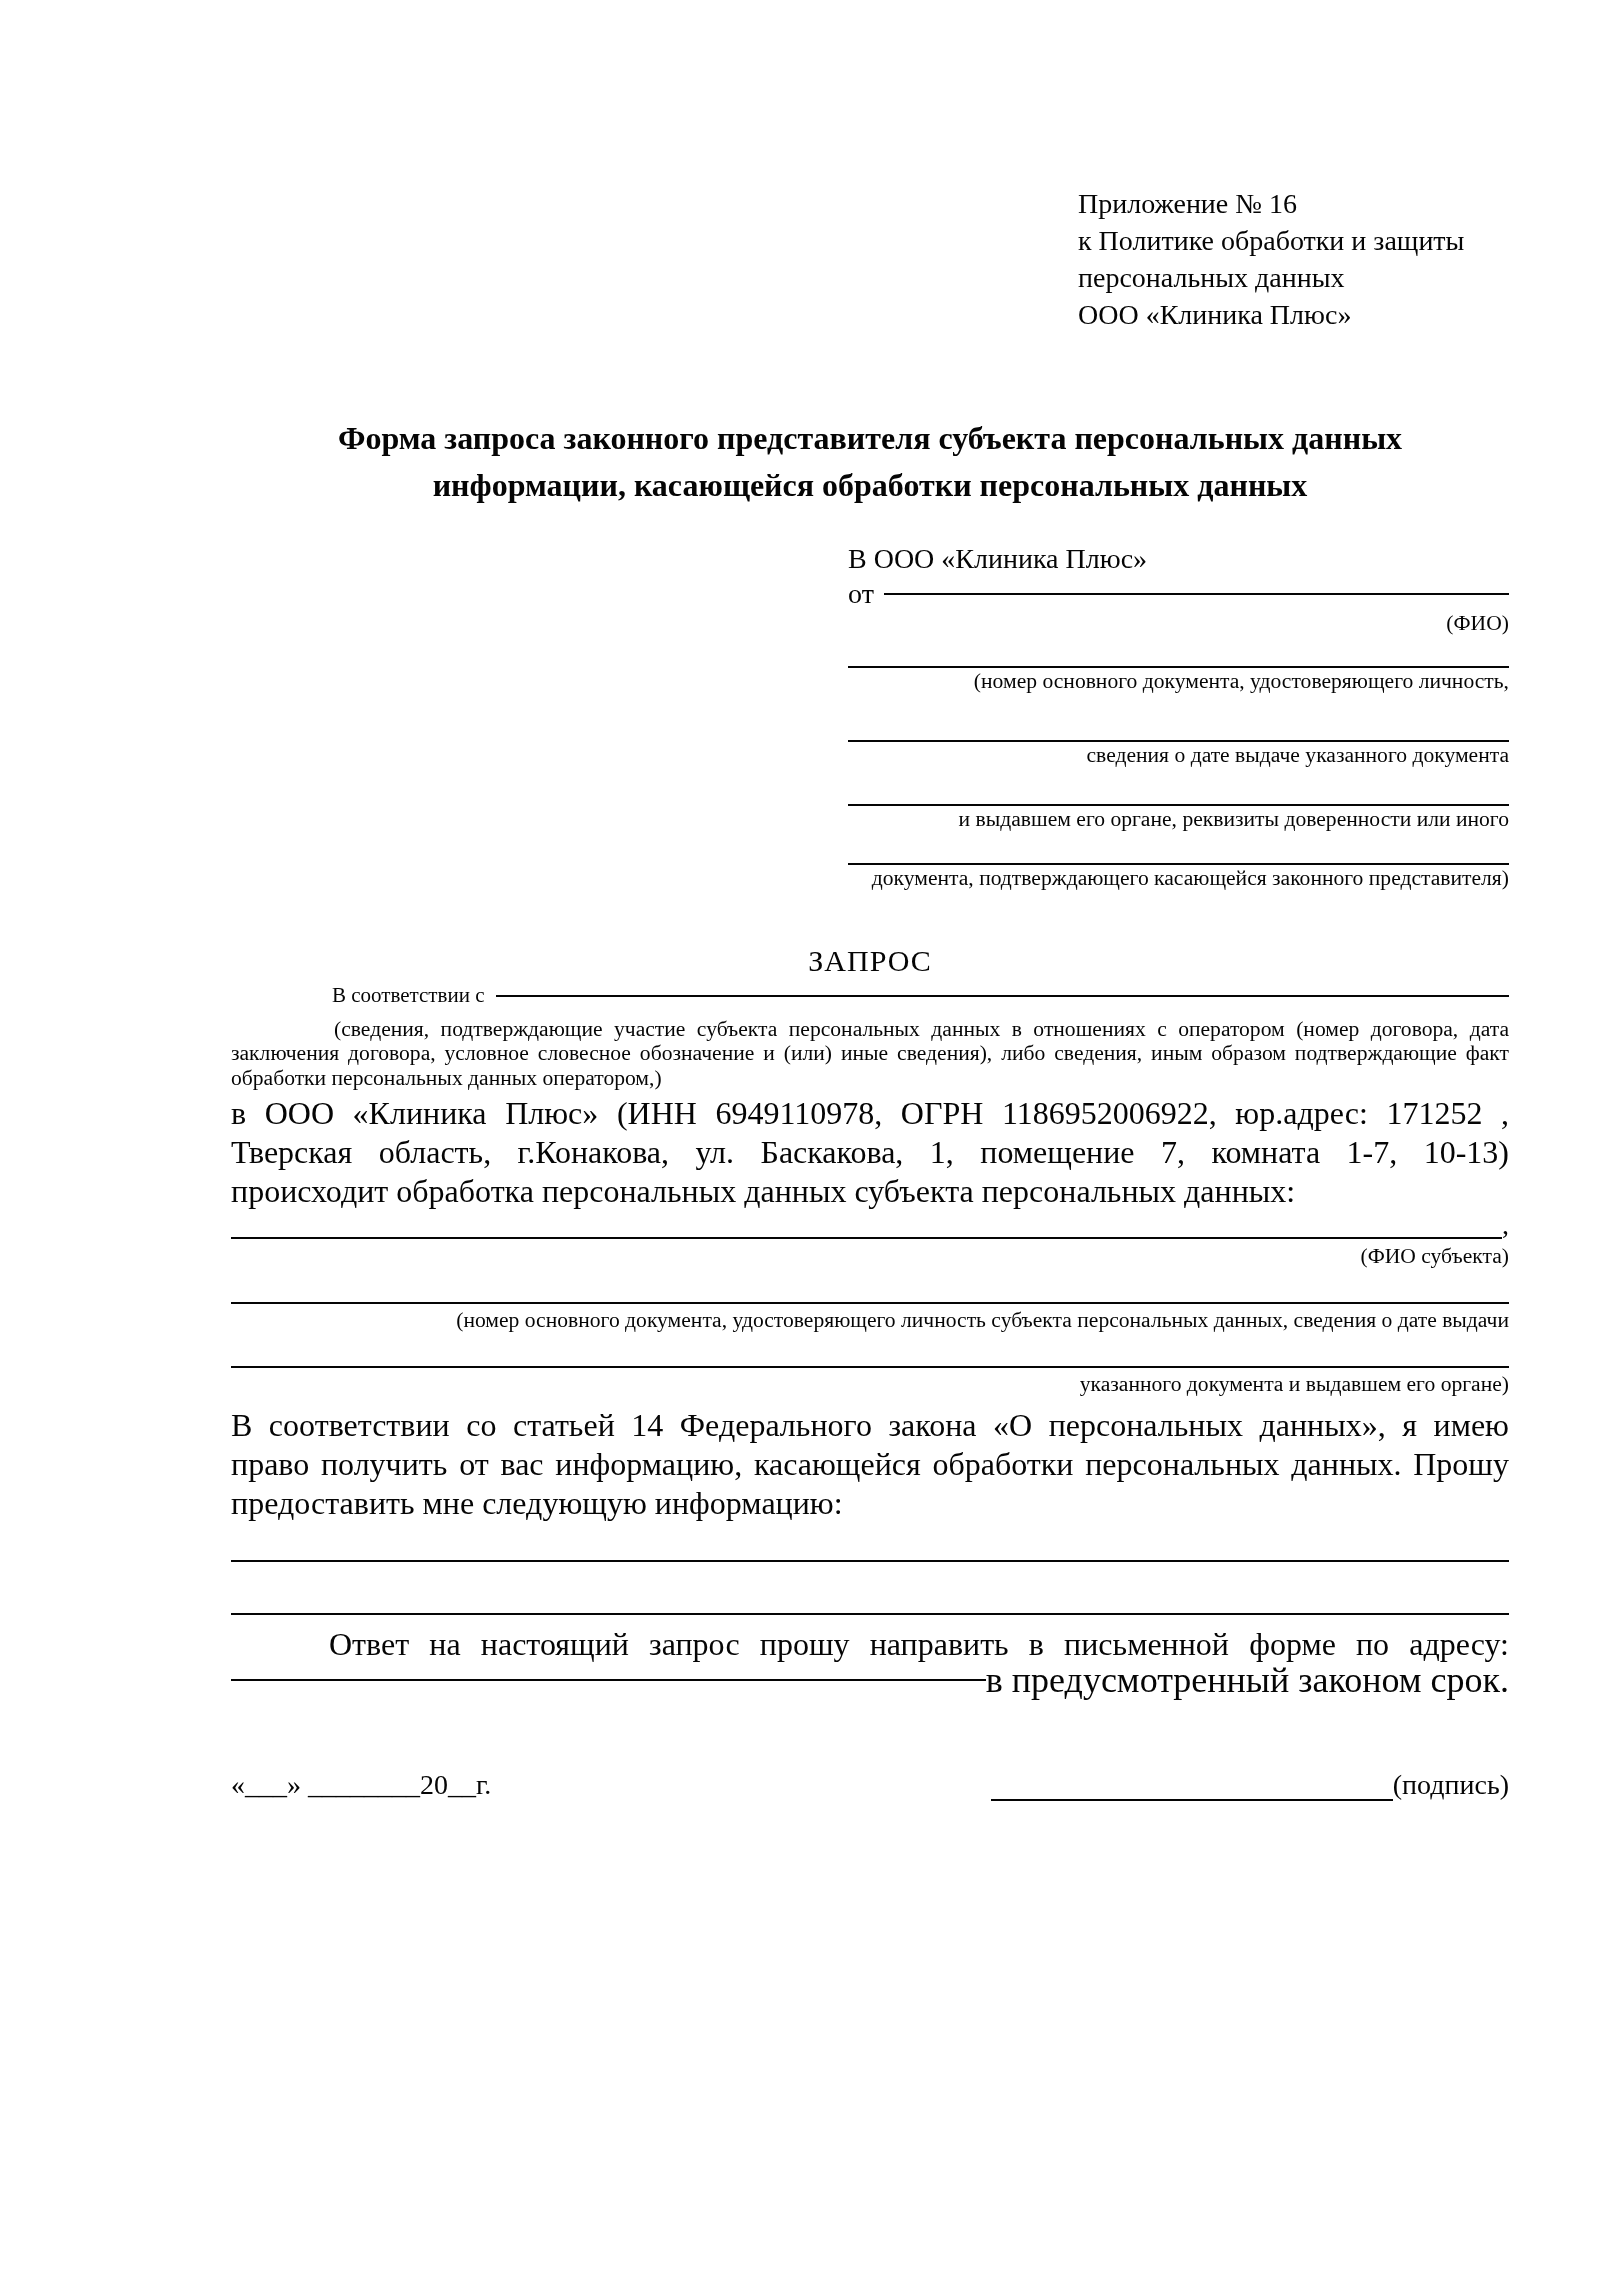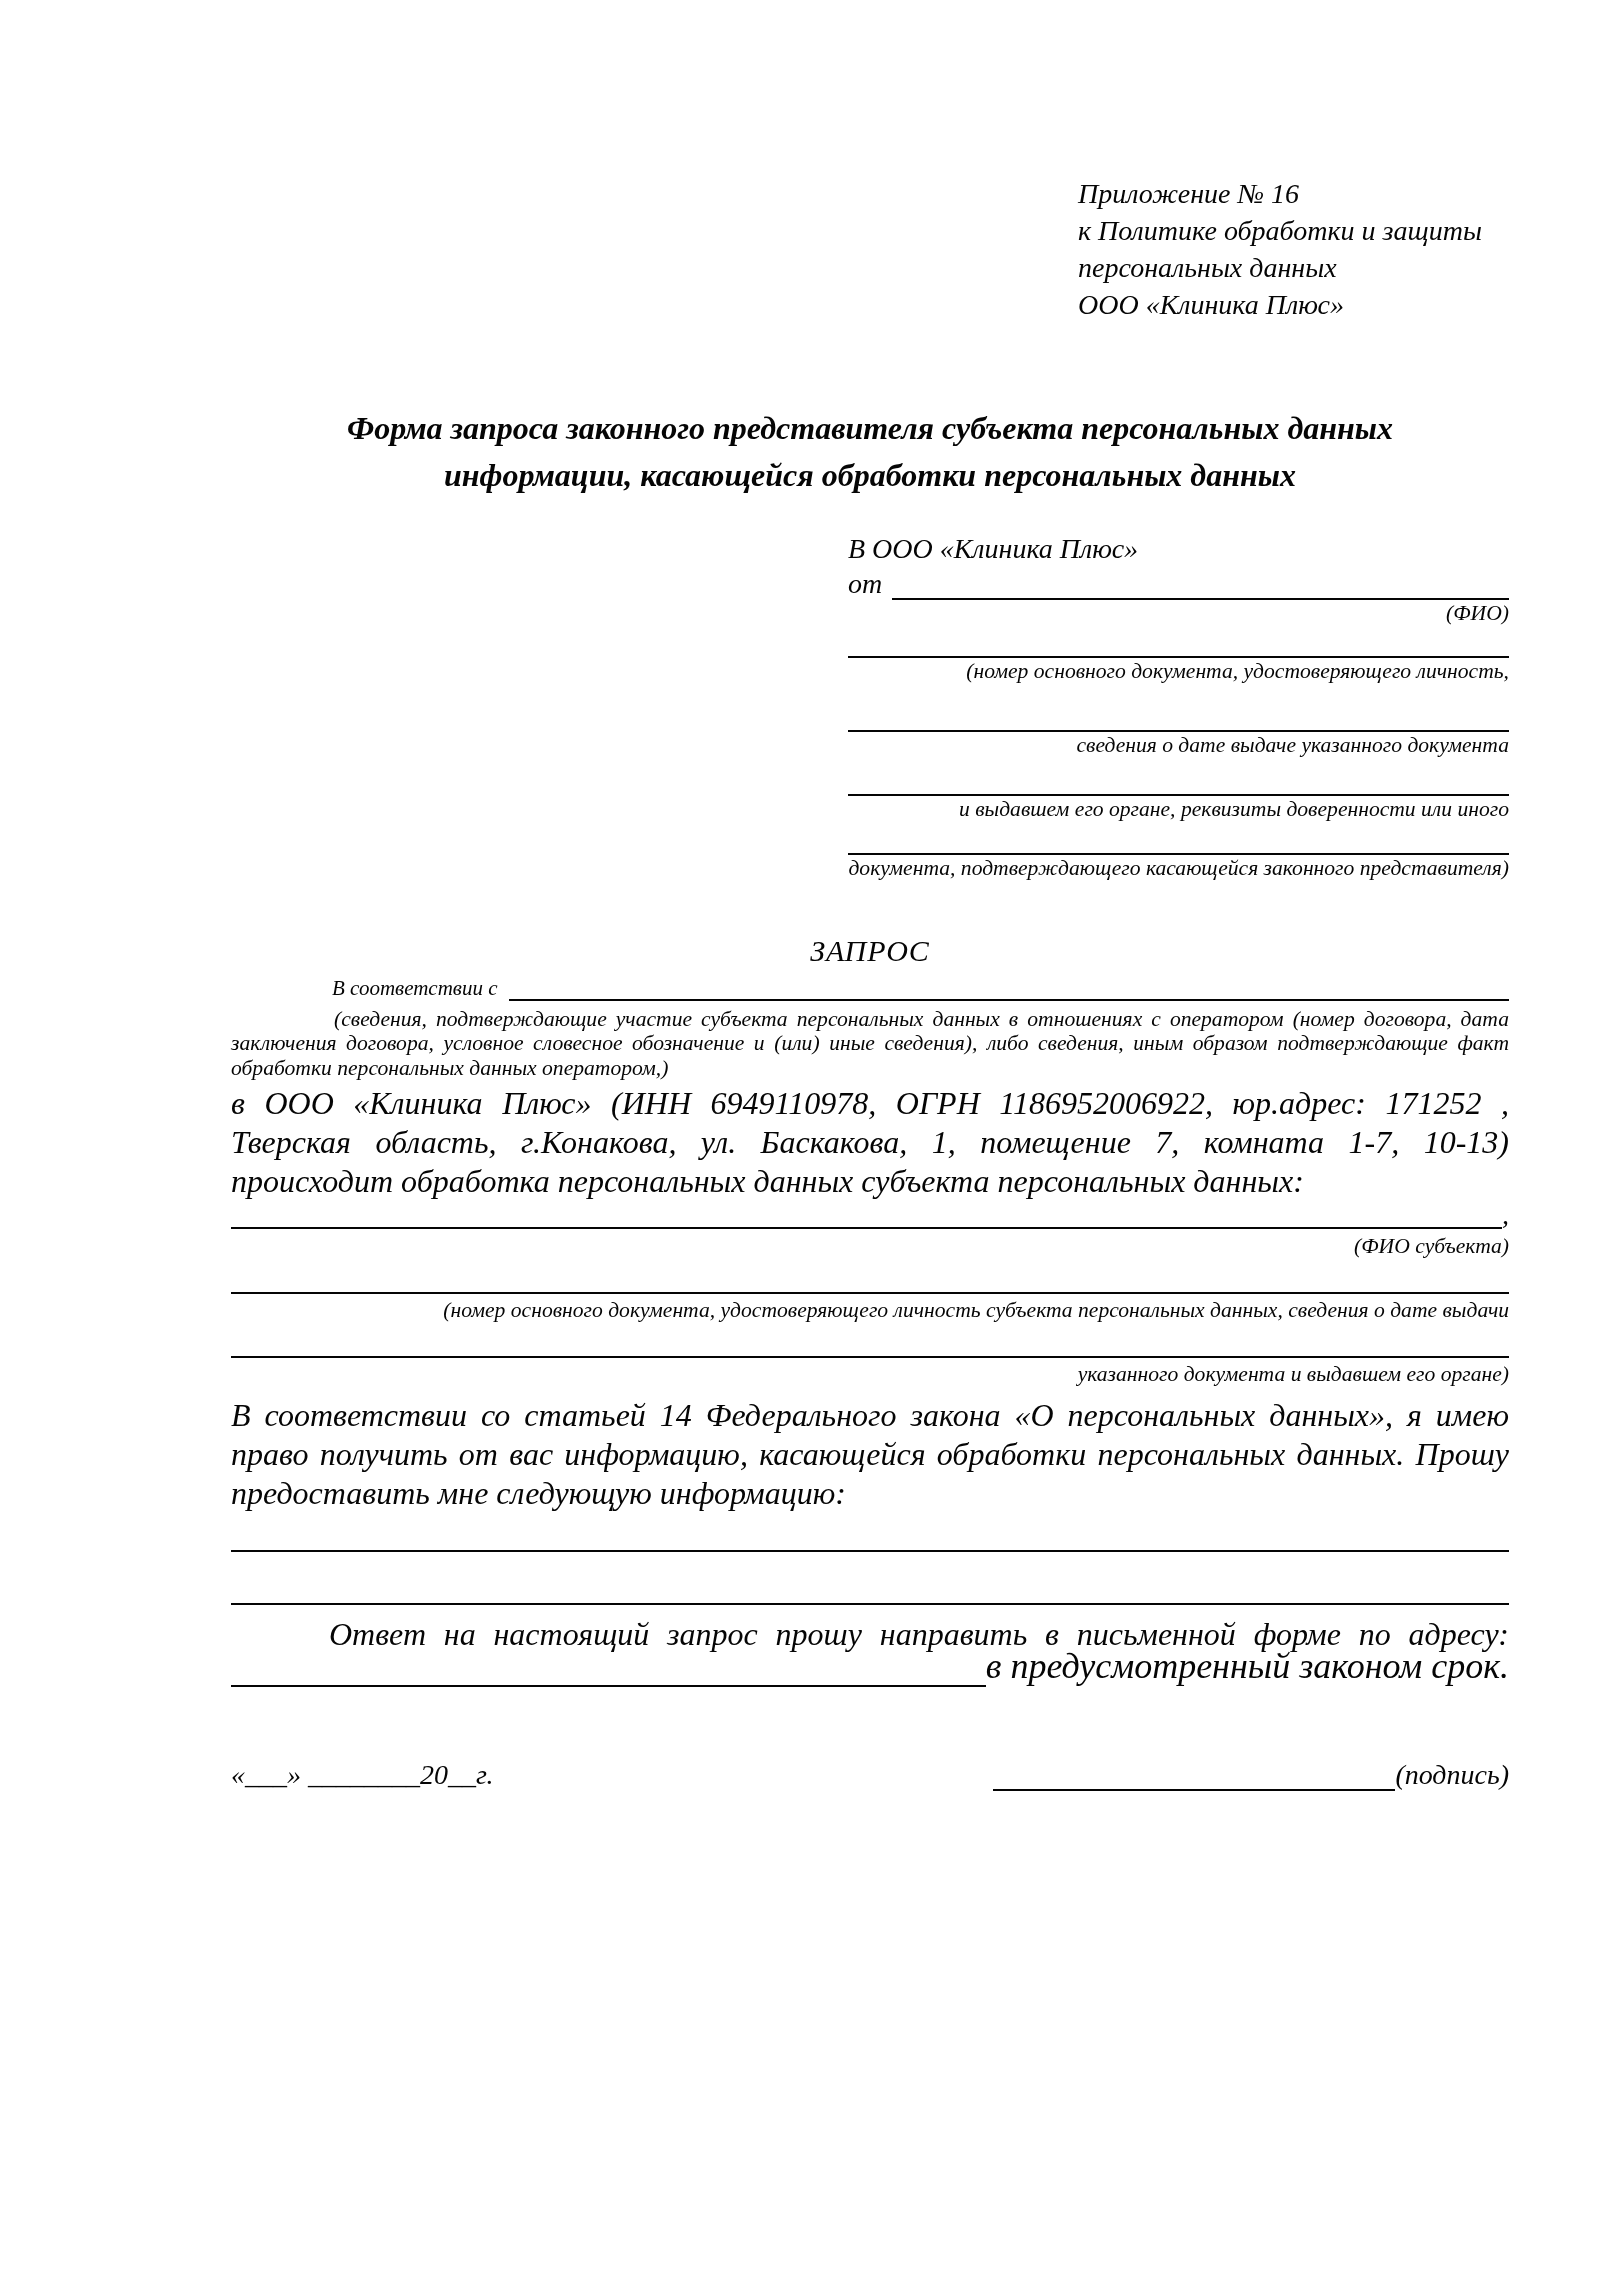--- a/index.html
+++ b/index.html
@@ -5,32 +5,32 @@
   html,body { margin:0; padding:0; background:#e8e8e8; }
   .page {
     position:relative;
     width:1621px; height:2293px;
     background:#ffffff;
     font-family:"Liberation Serif","DejaVu Serif",serif;
     color:#050505;
     margin:0 auto;
     overflow:hidden;
   }
-  .content { position:absolute; left:231px; top:6px; width:1278px;font-style:italic; }
+  .content { position:absolute; left:231px; top:16px; width:1278px; }
 
   
   .apx { padding-top:169px; margin-left:847px; font-size:28px; line-height:37px; }
 
   
   .title { margin-top:82px; text-align:center; font-size:32px; font-weight:bold; line-height:47px; }
 
   
   .addr { margin-left:617px; margin-top:31px; font-size:28px; }
   .addr-to { line-height:37px; }
-  .row-flex { display:flex; align-items:flex-end; }
+  .row-flex { display:flex; align-items:center; }
   .from-row { height:33px; }
   .from-row .lbl { margin-right:9.8px; }
   .rule { border-bottom:2.9px solid #050505; }
   .grow { flex:1 1 auto; }
   .cap { font-size:21.6px; line-height:27.4px; text-align:right; }
   .frow1 { margin-top:29px; } .frow2 { margin-top:44px; }
   .frow3 { margin-top:35px; } .frow4 { margin-top:29px; }
   .topline { border-top:2.9px solid #050505; }
 
   

